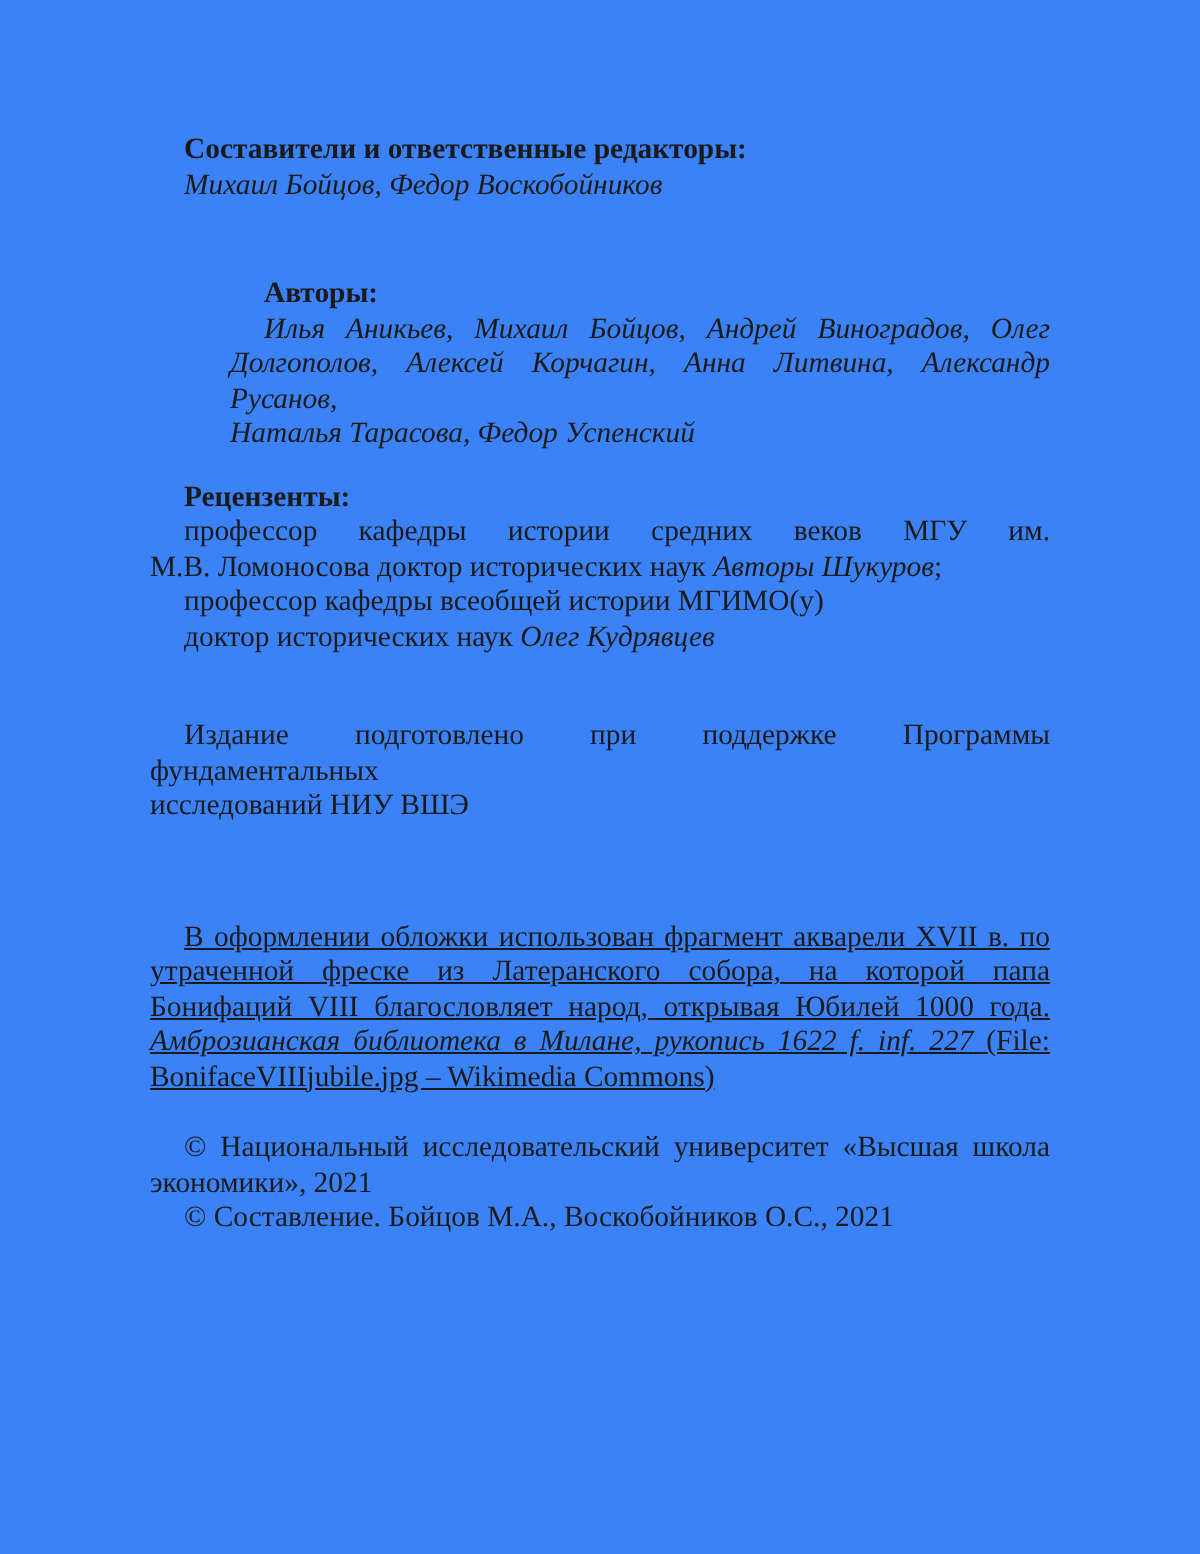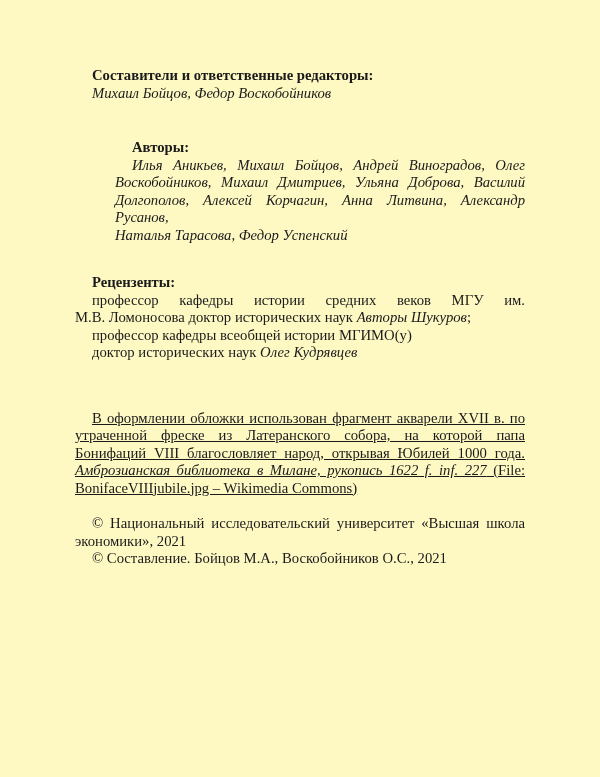--- a/index.html
+++ b/index.html
@@ -5,31 +5,31 @@
   html, body {
     margin: 0;
     padding: 0;
     background: #ffffff;
   }
   .page {
     position: relative;
     width: 600px;
     height: 777px;
     box-sizing: border-box;
-    background: #fef9c3;
+    background: #3b82f6;
     color: #1a1a1a;
     font-family: "Liberation Serif", "DejaVu Serif", serif;
     font-size: 14.7px;
     line-height: 17.5px;
     padding: 67px 75px 0 75px;
     overflow: hidden;
   }
   .block { margin: 0; }
   .block + .block-gap-b { margin-top: 37px; margin-left: 40px; }
-  .block-gap-c { margin-top: 30px; }
+  .block-gap-c { margin-top: 14px; }
   .block-gap-d { margin-top: 32px; }
   .block-gap-e { margin-top: 48px; text-decoration: underline; }
   .block-gap-f { margin-top: 18px; }
   .line { min-height: 17.5px; }
   .ind  { text-indent: 17px; }
   .jst  { text-align: justify; text-align-last: justify; }
   .bold { font-weight: bold; }
   .italic { font-style: italic; }
 </style>
 </head>
@@ -38,33 +38,36 @@
 <div class="page">
 
   <section class="block">
     <div class="line ind bold">Составители и ответственные редакторы:</div>
     <div class="line ind italic">Михаил Бойцов, Федор Воскобойников</div>
   </section>
 
   <section class="block block-gap-b">
     <div class="line ind bold">Авторы:</div>
     <div class="line ind italic jst">Илья Аникьев, Михаил Бойцов, Андрей Виноградов, Олег</div>
-    <div class="line italic jst">Воскобойников, Михаил Дмитриев, Ульяна Доброва, Василий</div>
     <div class="line italic jst">Долгополов, Алексей Корчагин, Анна Литвина, Александр Русанов,</div>
     <div class="line italic">Наталья Тарасова, Федор Успенский</div>
   </section>
 
   <section class="block block-gap-c">
     <div class="line ind bold">Рецензенты:</div>
     <div class="line ind jst">профессор кафедры истории средних веков МГУ им.</div>
     <div class="line"><span>М.В. Ломоносова доктор исторических наук </span><span class="italic">Авторы Шукуров</span><span>;</span></div>
     <div class="line ind">профессор кафедры всеобщей истории МГИМО(у)</div>
     <div class="line ind"><span>доктор исторических наук </span><span class="italic">Олег Кудрявцев</span></div>
   </section>
 
+  <section class="block block-gap-d">
+    <div class="line ind jst">Издание подготовлено при поддержке Программы фундаментальных</div>
+    <div class="line">исследований НИУ ВШЭ</div>
+  </section>
 
   <section class="block block-gap-e">
     <div class="line ind jst">В оформлении обложки использован фрагмент акварели XVII в. по</div>
     <div class="line jst">утраченной фреске из Латеранского собора, на которой папа</div>
     <div class="line jst">Бонифаций VIII благословляет народ, открывая Юбилей 1000 года.</div>
     <div class="line jst"><span class="italic">Амброзианская библиотека в Милане, рукопись 1622 f. inf. 227</span><span> (File:</span></div>
     <div class="line">BonifaceVIIIjubile.jpg – Wikimedia Commons)</div>
   </section>
 
   <section class="block block-gap-f">

